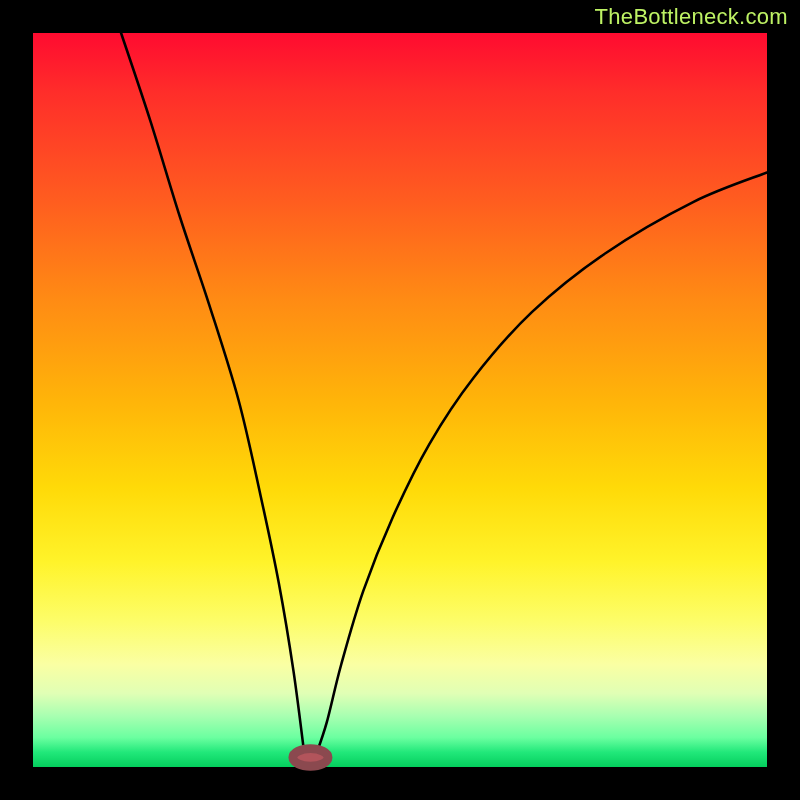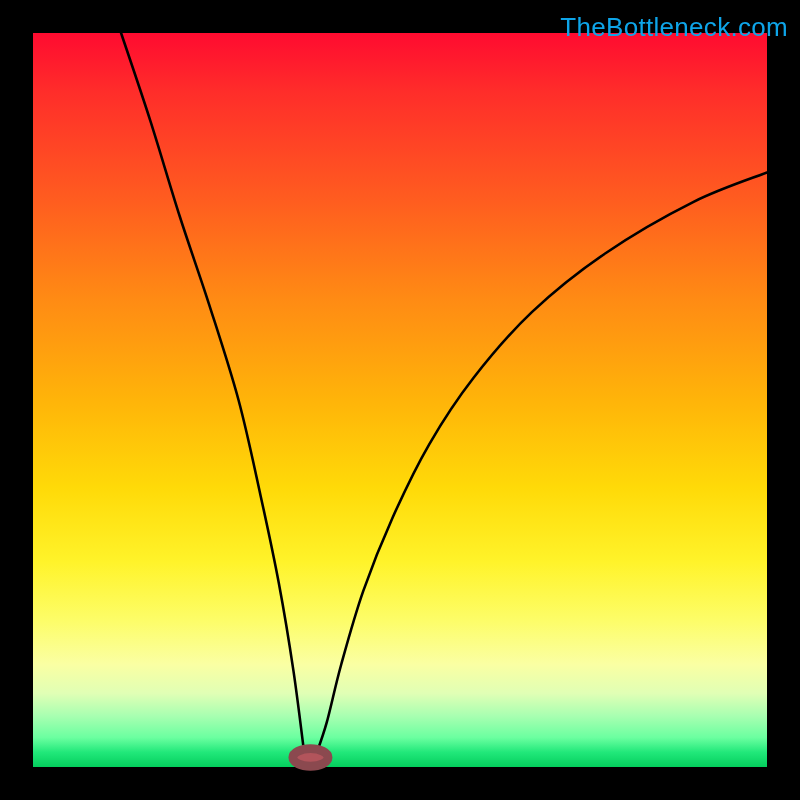--- a/index.html
+++ b/index.html
@@ -12,24 +12,24 @@
     font-family: Arial, Helvetica, sans-serif;
   }
   .outer {
     position: relative;
     width: 800px;
     height: 800px;
     background: #000;
   }
   .attribution {
     position: absolute;
-    top: 12px;
+    top: 4px;
     right: 12px;
-    color: #0ea5e9;
-    font-size: 26px;
+    color: #bef264;
+    font-size: 22px;
     font-weight: 500;
     letter-spacing: 0.3px;
     z-index: 10;
   }
   .plot-frame {
     position: absolute;
     left: 33px;
     top: 33px;
     width: 734px;
     height: 734px;

